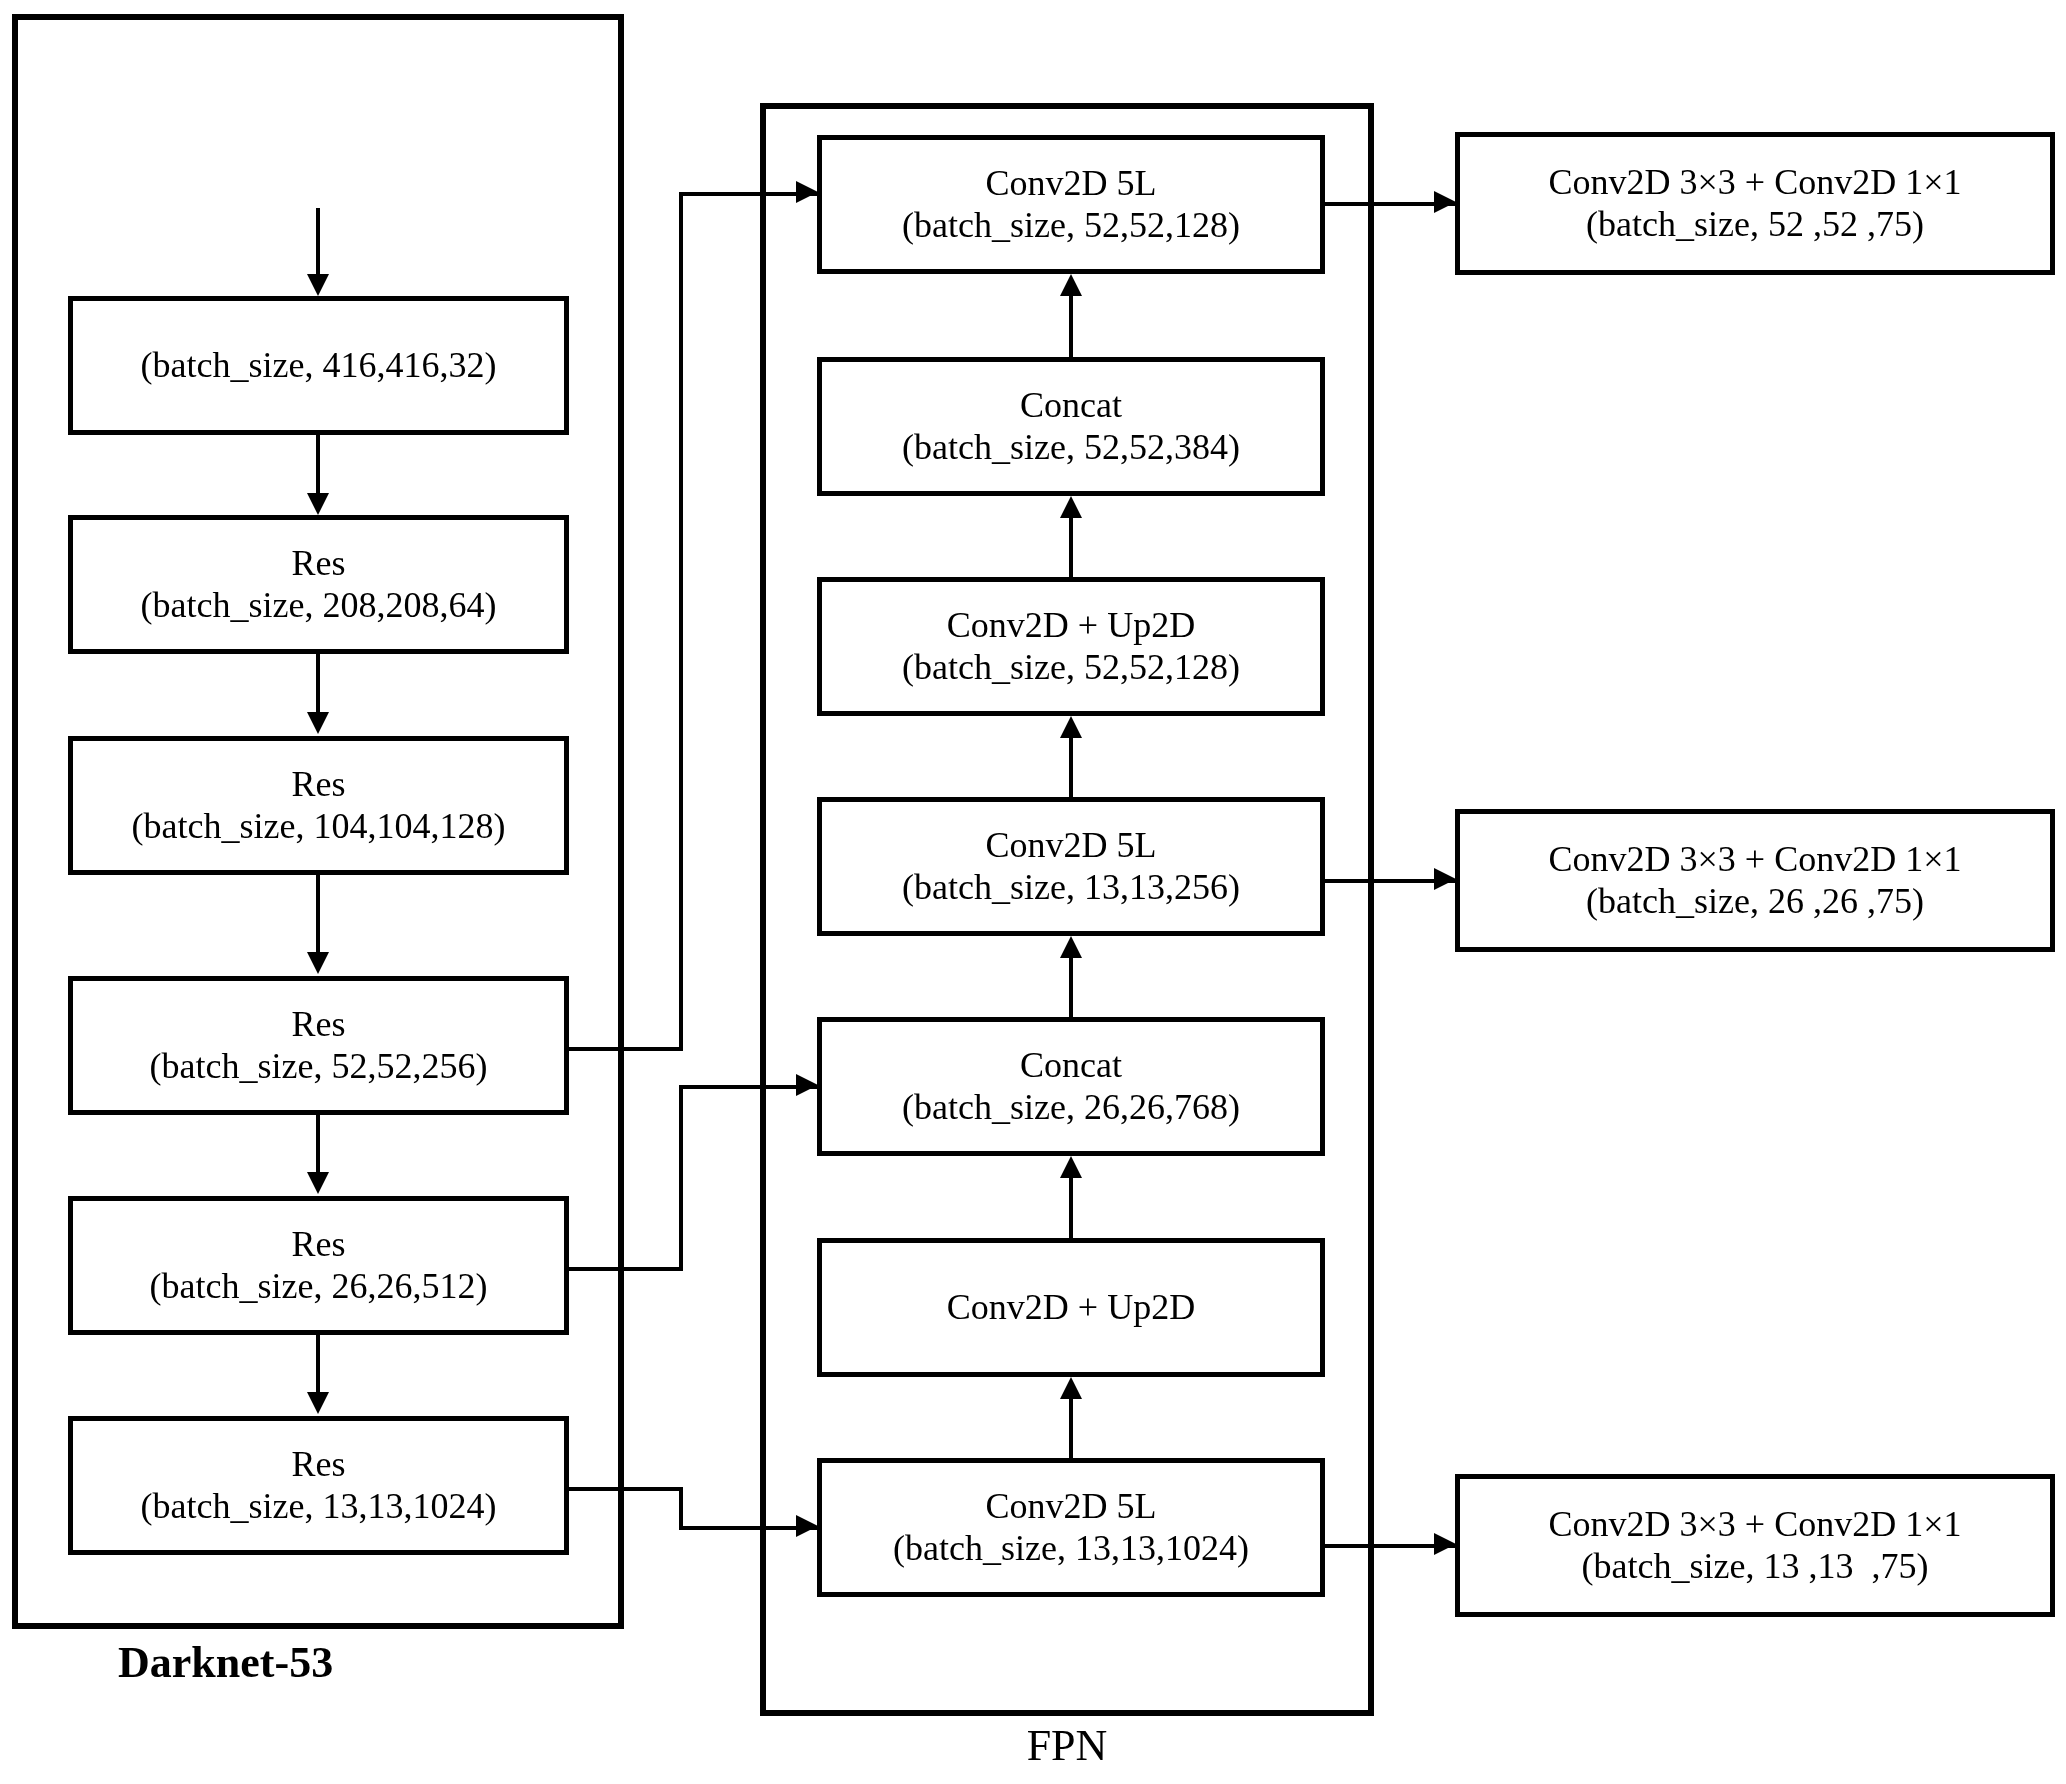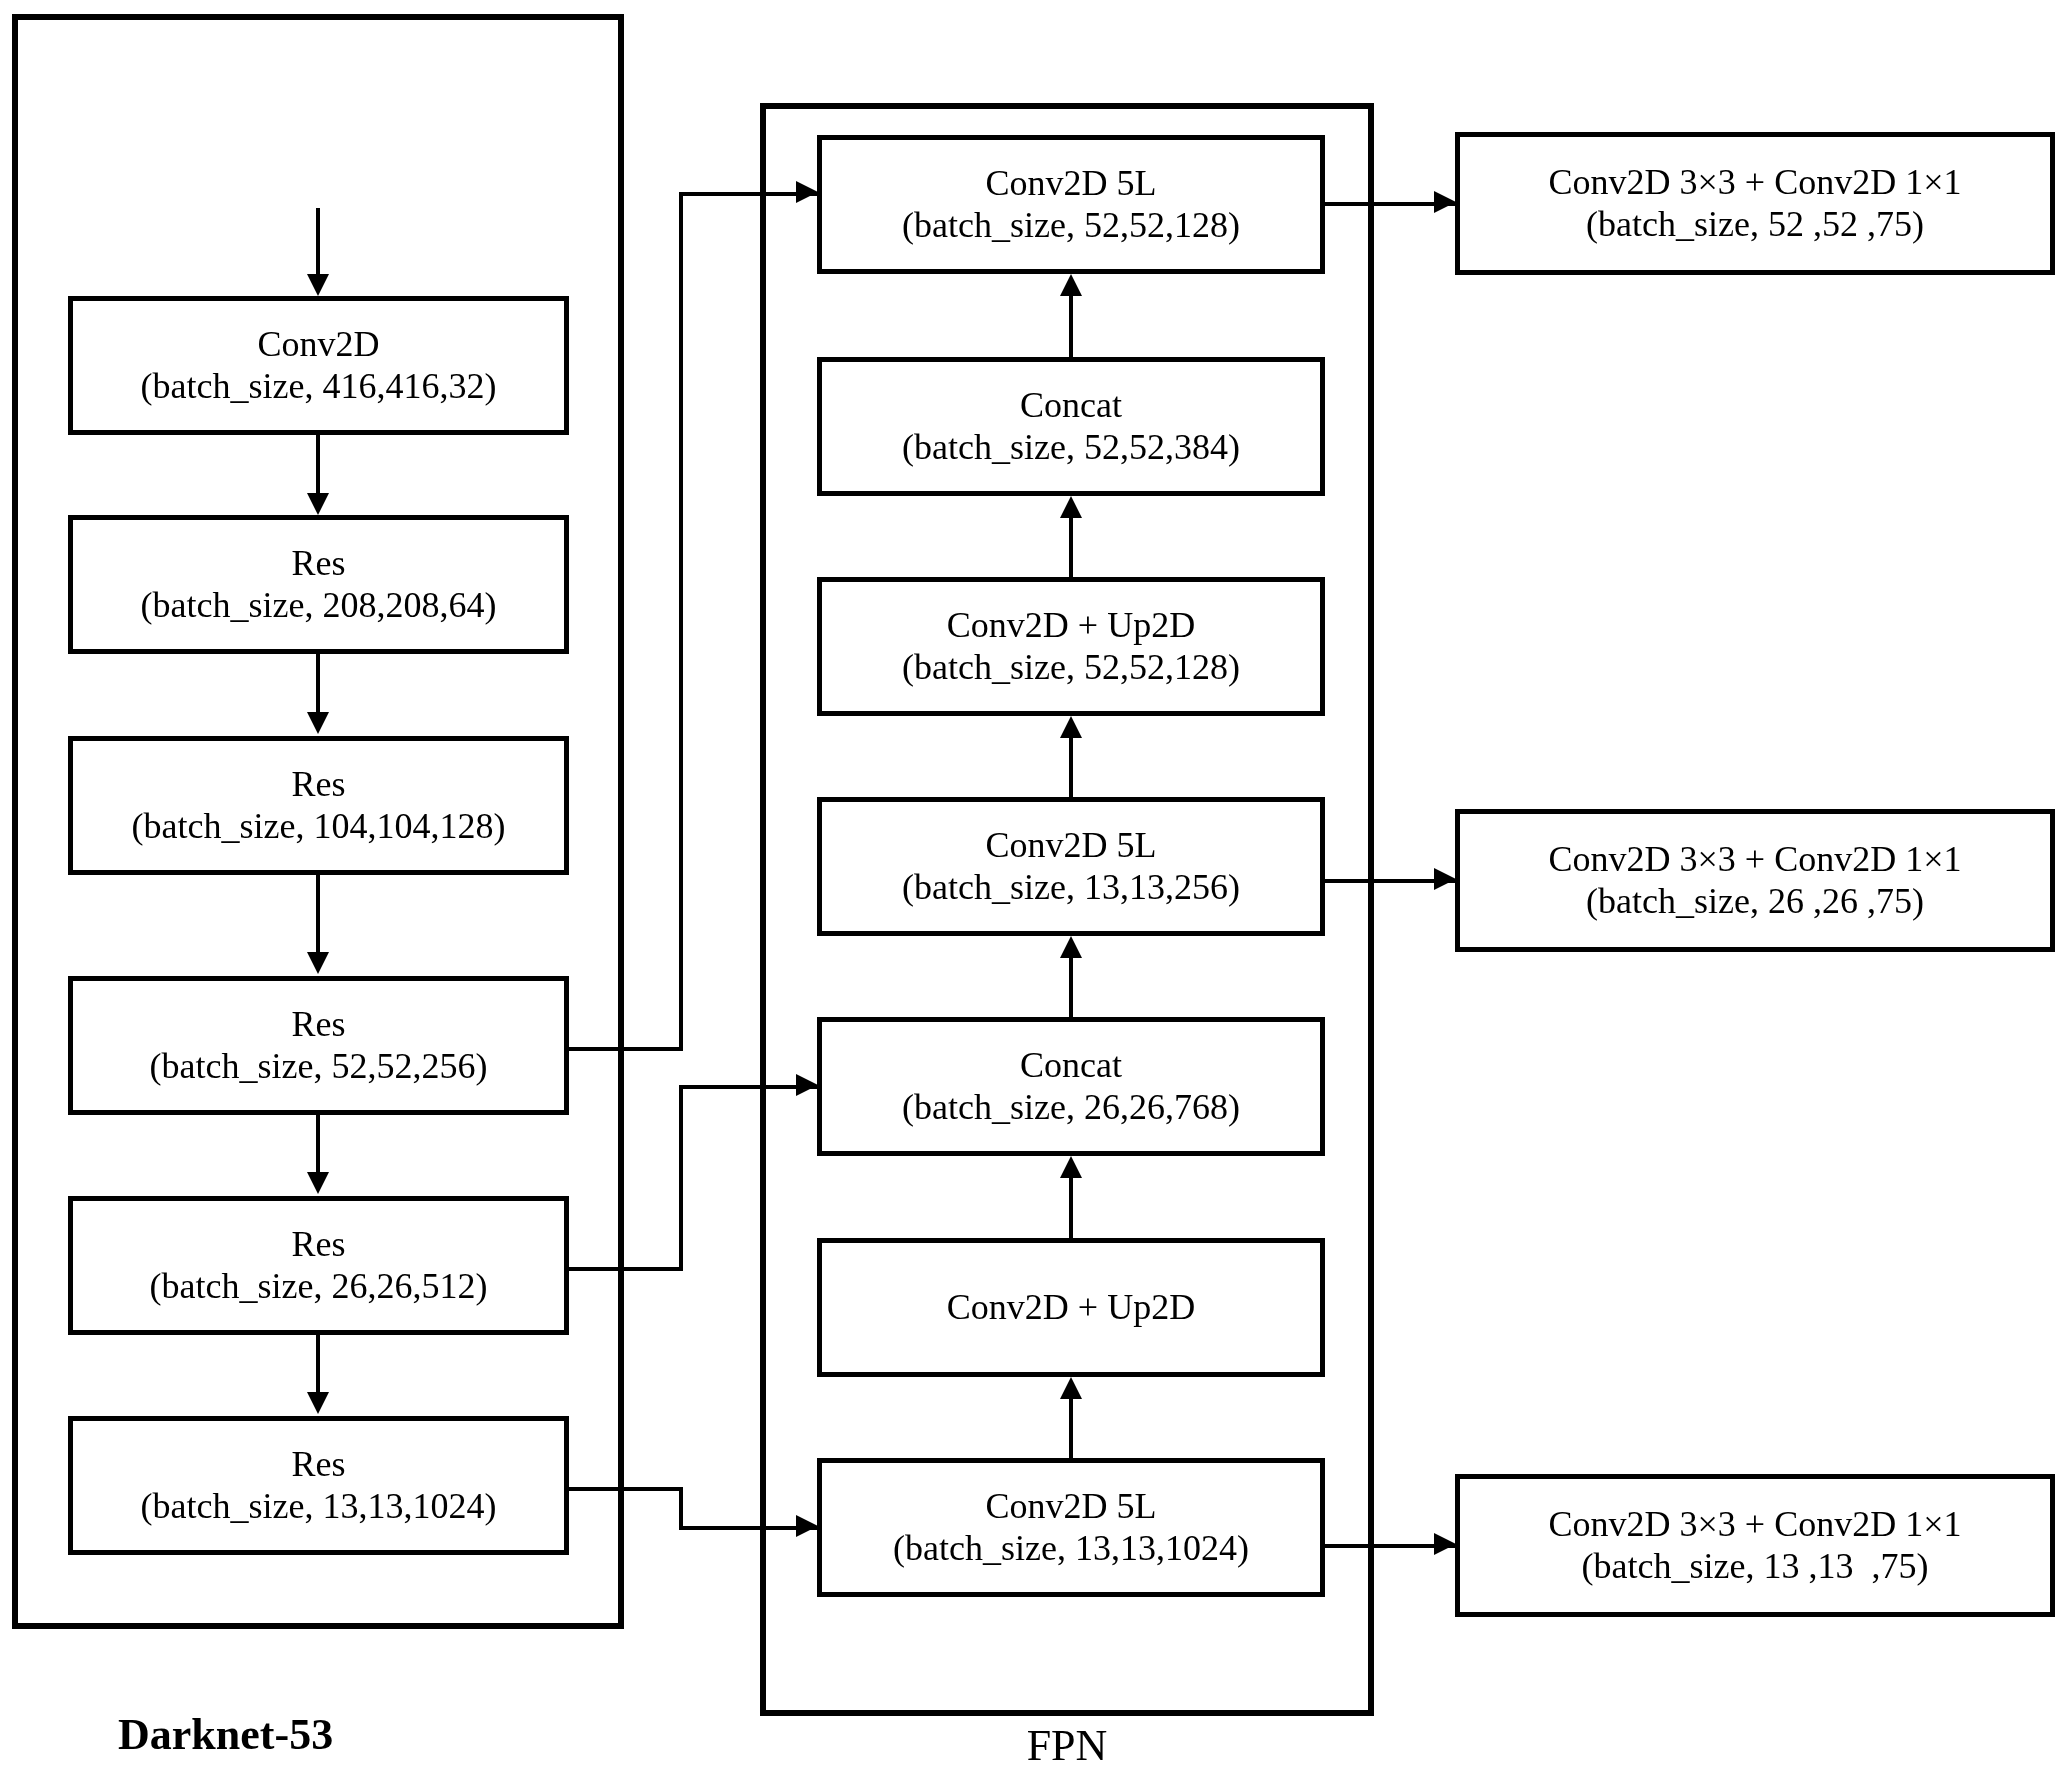--- a/index.html
+++ b/index.html
@@ -90,28 +90,27 @@
     border-bottom: 11px solid transparent;
     border-left: 22px solid #000000;
   }
 </style>
 </head>
 <body>
 
 <div id="canvas">
 
   <div class="group-box" style="left:11.6px; top:14px; width:612px; height:1615px;"></div>
-  <div class="group-label" style="left:11.6px; top:1713px; width:428px;">Darknet-53</div>
+  <div class="group-label" style="left:11.6px; top:1641px; width:428px;">Darknet-53</div>
 
   <div class="group-box" style="left:760px; top:103px; width:614px; height:1613px;"></div>
   <div class="group-label regular" style="left:760px; top:1724px; width:614px;">FPN</div>
 
 
   <div class="node" style="left:68px; top:296px; width:501px; height:139px;">
-    <span class="l1">Conv2D</span>
     <span class="l2">(batch_size, 416,416,32)</span>
   </div>
 
   <div class="node" style="left:68px; top:515px; width:501px; height:139px;">
     <span class="l1">Res</span>
     <span class="l2">(batch_size, 208,208,64)</span>
   </div>
 
   <div class="node" style="left:68px; top:736px; width:501px; height:139px;">
     <span class="l1">Res</span>

